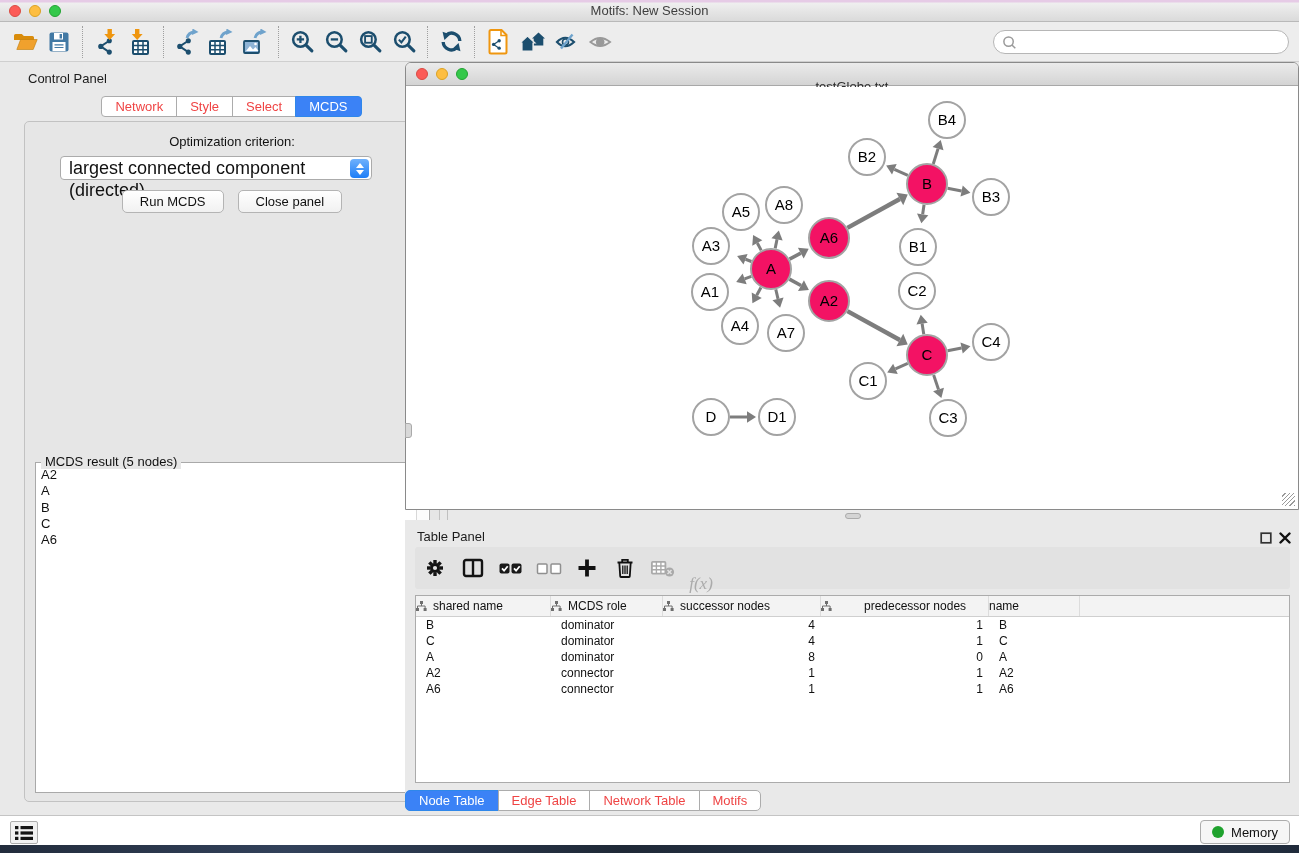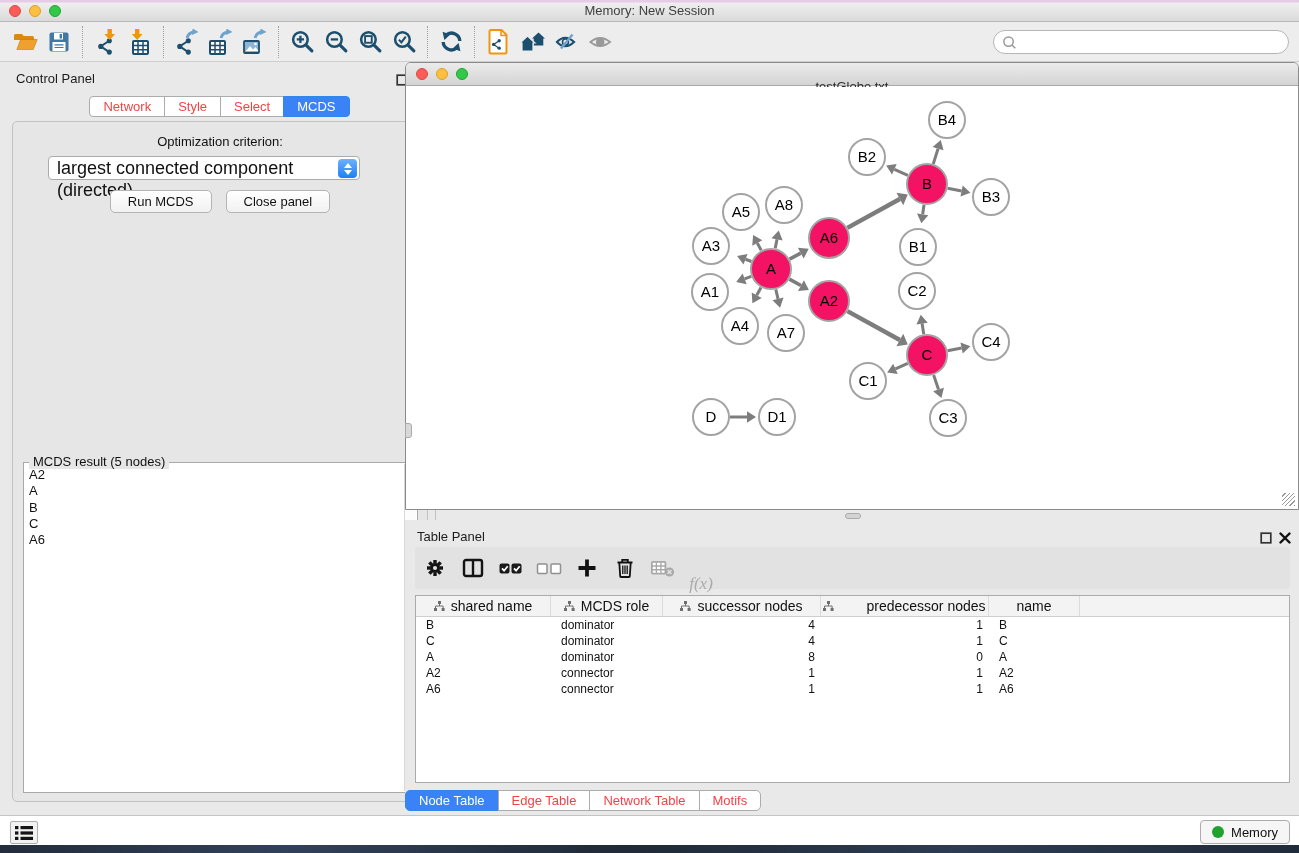--- a/index.html
+++ b/index.html
@@ -27,21 +27,21 @@
   .tb-btn { width:34px; height:34px; background:transparent; border:none; display:flex;
     align-items:center; justify-content:center; padding:0; }
   .tb-btn svg { display:block; }
   .tb-sep { width:0; height:32px; border-left:1px dotted #9f9f9f; margin:0 6px; }
   #search-wrap { position:absolute; right:10px; top:8px; width:296px; height:24px;
     background:#fff; border:1px solid #b6b6b6; border-radius:12px; display:flex; align-items:center; }
   #search-wrap .mag { margin:0 2px 0 8px; display:flex; }
   #search-input { flex:1; border:none; outline:none; background:transparent; font-size:13px; height:20px; }
 
   
-  #control-panel { position:absolute; left:4px; top:62px; width:432px; height:753px;
+  #control-panel { position:absolute; left:16px; top:62px; width:432px; height:753px;
     background:#e9e9e9; border-right:1px solid #c0c0c0; }
   .panel-header-title { position:absolute; left:12px; top:9px; font-size:13px; color:#1c1c1c; }
   .win-btns { position:absolute; right:8px; top:10px; display:flex; gap:7px; align-items:center; }
   .cp-tabs { position:absolute; left:0; right:0; top:34px; display:flex; justify-content:center; }
   .tab { height:21px; line-height:19px; padding:0 13px; font-size:13px; background:#fff;
     border:1px solid #acacac; margin-left:-1px; color:#ef4444; }
   .tab.first { border-radius:4px 0 0 4px; margin-left:0; }
   .tab.last { border-radius:0 4px 4px 0; }
   .tab.sel { background:#3b82f6; border-color:#2f87ea; color:#fff; }
   #cp-body { position:absolute; left:8px; right:7px; top:59px; bottom:13px;
@@ -87,21 +87,21 @@
 
   
   #table-panel { position:absolute; left:405px; top:520px; width:894px; height:295px; background:#e9e9e9; }
   #tp-toolbar { position:absolute; left:10px; right:9px; top:27px; height:42px;
     background:#e2e2e2; border-radius:3px; display:flex; align-items:center; padding-left:7px; gap:12px; }
   #tp-toolbar .tb-btn { width:26px; height:26px; }
   .fx-label { font-size:17px; color:#ababab; font-family:"Liberation Serif",serif; font-style:italic;margin-top:32px; }
   #tp-table { position:absolute; left:10px; right:9px; top:75px; height:188px;
     background:#fff; border:1px solid #ababab; overflow:hidden; }
   #tp-head { display:flex; height:21px; background:#f3f3f3; border-bottom:1px solid #cfcfcf; }
-  .th { display:flex; align-items:center; justify-content:center; gap:6px; font-size:14px;
+  .th { display:flex; align-items:center; gap:6px; font-size:12px;
     color:#111; border-right:1px solid #dcdcdc; }
   .trow { display:flex; height:16px; }
   .td { font-size:12px; color:#111; line-height:16px; white-space:nowrap; }
   .td.left { padding-left:10px; text-align:left; }
   .td.right { padding-right:6px; text-align:right; }
   #tp-tabs { position:absolute; left:0; right:0; bottom:4px; display:flex; justify-content:flex-start; }
   #tp-tabs .tab.first { border-radius:5px 0 0 5px; }
   #tp-tabs .tab.last { border-radius:0 5px 5px 0; }
 
   
@@ -121,21 +121,21 @@
 <body>
 
 <div id="app">
 
   <div id="titlebar">
     <div class="traffic">
       <span class="tl red"></span>
       <span class="tl yel"></span>
       <span class="tl grn"></span>
     </div>
-    <div class="title">Memory: New Session</div>
+    <div class="title">Motifs: New Session</div>
   </div>
 
   <div id="toolbar">
     <div id="search-wrap">
       <span class="mag">
           <svg width="15" height="15" viewBox="0 0 16 16">
             <circle cx="7" cy="7" r="5" fill="none" stroke="#9a9a9a" stroke-width="1.6"></circle>
             <line x1="10.6" y1="10.6" x2="14.2" y2="14.2" stroke="#9a9a9a" stroke-width="1.6"></line>
           </svg>
         </span>

